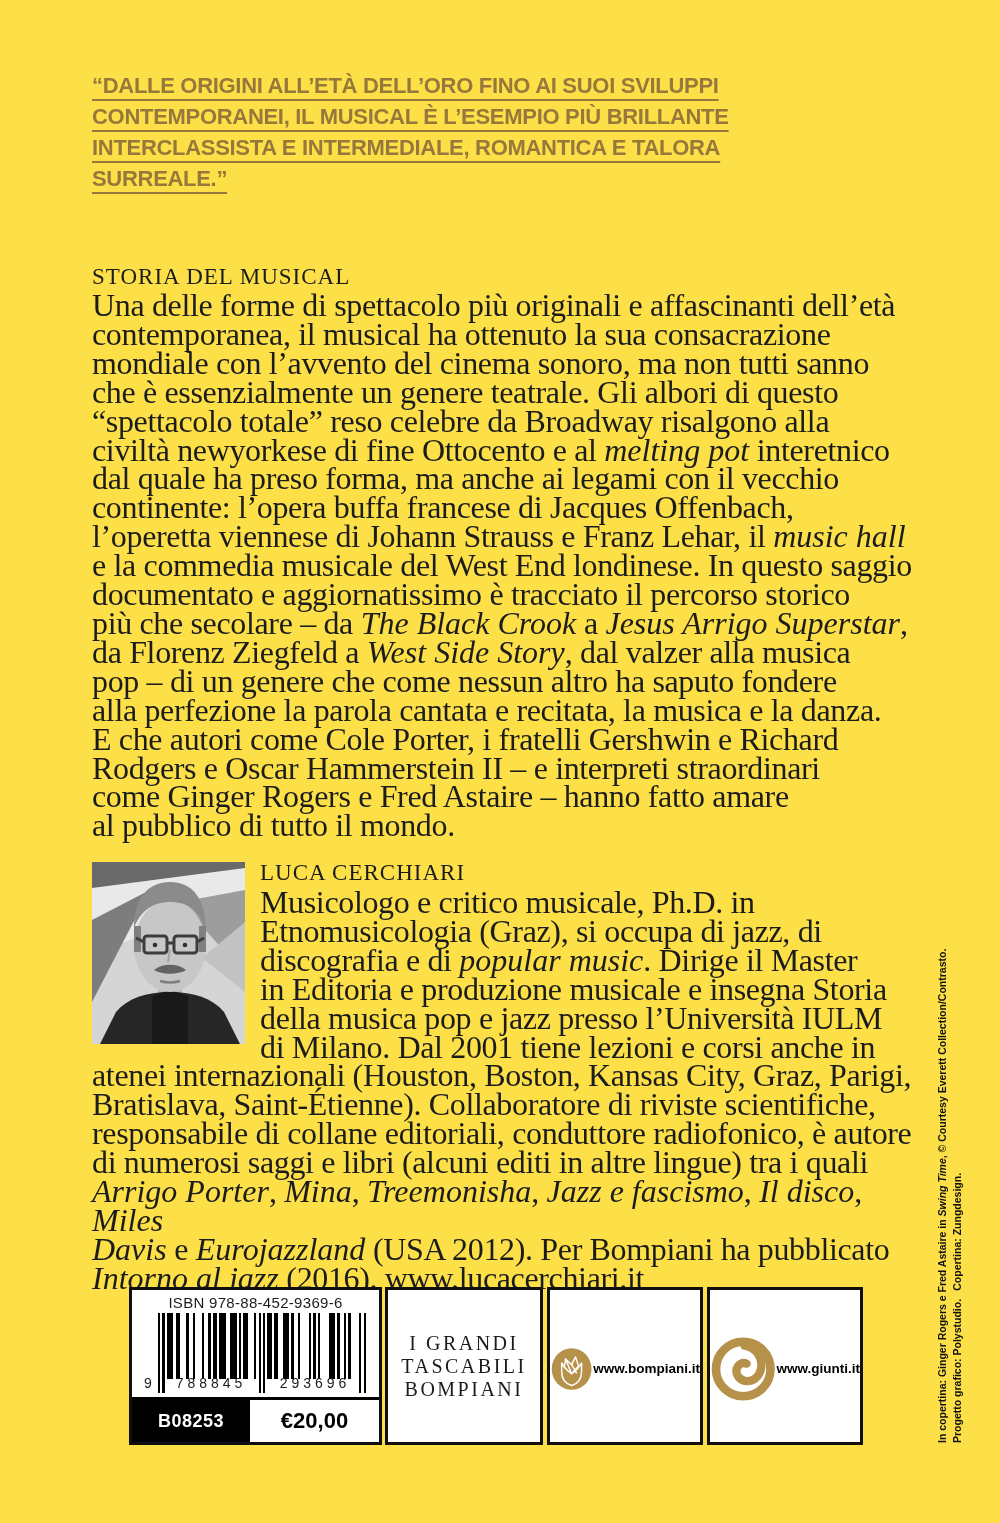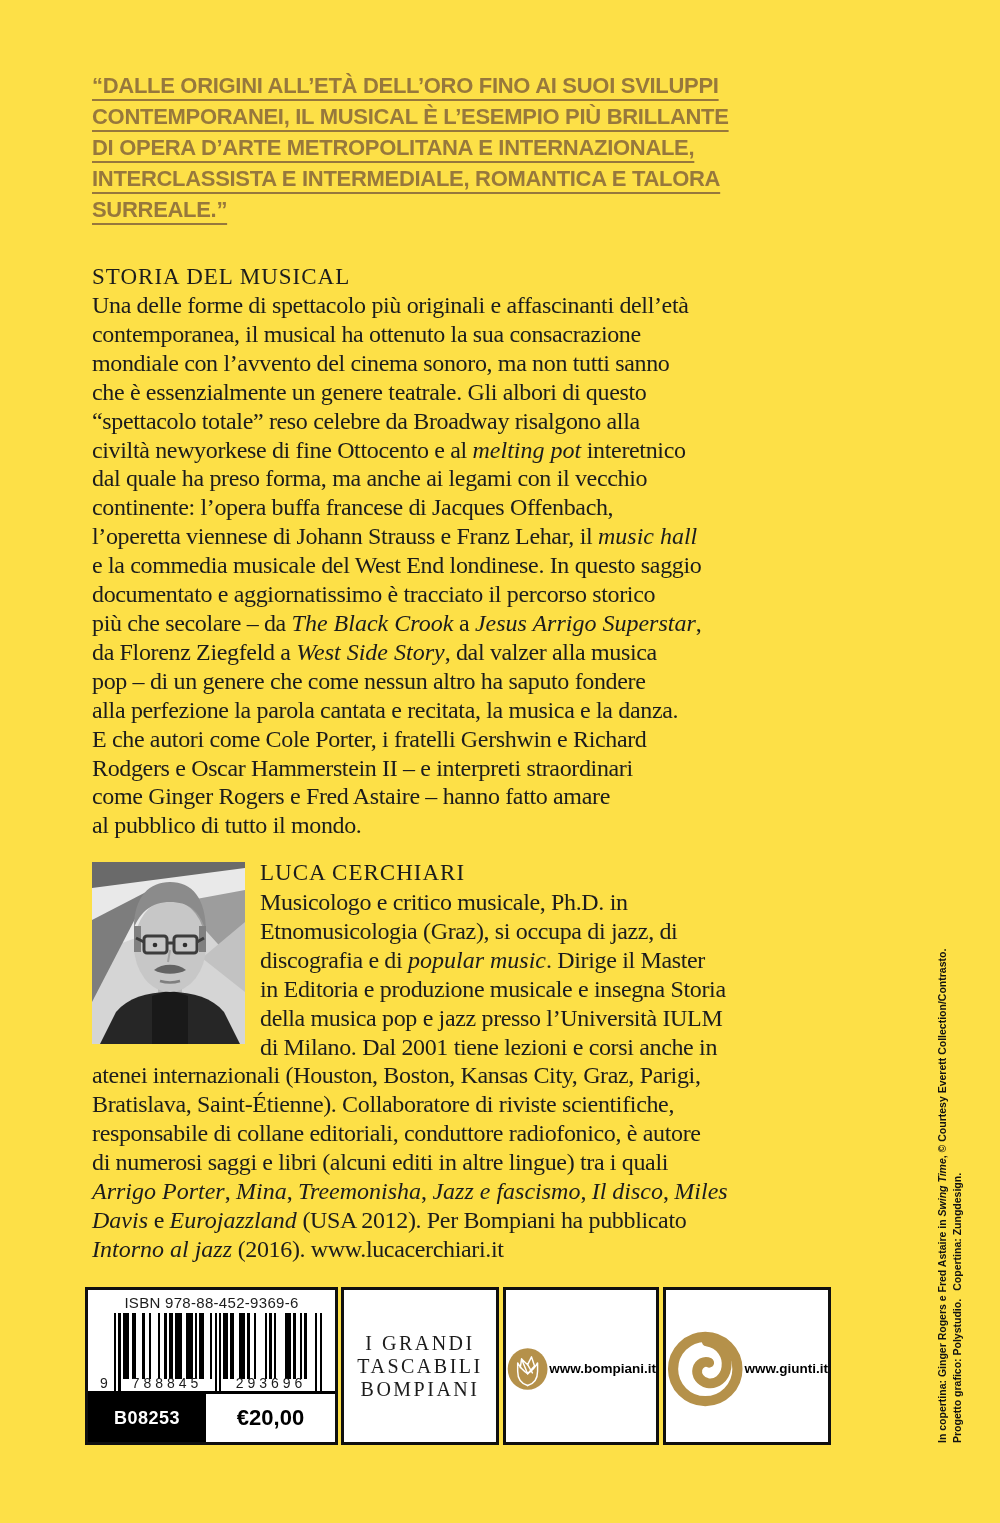--- a/index.html
+++ b/index.html
@@ -10,55 +10,55 @@
 
   
   .quote{position:absolute; left:92px; top:70px; width:760px;
          font-family:"Liberation Sans", sans-serif; font-weight:bold;
          font-size:22px; line-height:31px; letter-spacing:-0.3px; color:var(--quote);}
   .quote div{text-decoration:underline; text-decoration-thickness:2px; text-underline-offset:6px;}
 
   
   .synopsis{position:absolute; left:92px; top:262px; width:832px;}
   .sec-heading{font-size:23px; line-height:29px; letter-spacing:1px; font-weight:400;}
-  .bodytext{font-size:24px; line-height:28.9px; letter-spacing:-0.35px; white-space:pre-wrap;}
+  .bodytext{font-size:32px; line-height:28.9px; letter-spacing:-0.35px; white-space:pre-wrap;}
   .bodytext i{letter-spacing:0;}
 
   
   .author{position:absolute; left:92px; top:858px; width:838px;}
   .portrait{float:left; width:153px; height:182px; margin:4px 15px 6px 0;}
   .author .sec-heading{line-height:30px;}
 
   
   .credits{position:absolute; left:935px; top:1443px; width:505px;
            transform:rotate(-90deg); transform-origin:0 0;
            font-family:"Liberation Sans", sans-serif; font-size:10.5px; font-weight:600;
            line-height:15px; color:#111;}
   .credits div{white-space:nowrap;}
 
   
-  .fbox{position:absolute; top:1287px; height:158px; border:3px solid #101010; background:#fff;}
+  .fbox{position:absolute; top:1287px; height:158px; border:3px solid #101010; background:#fff;margin-left:44px;}
   .box-isbn{left:85px;  width:253px;}
   .box-series{left:341px; width:158px;}
   .box-bompiani{left:503px; width:156px;}
-  .box-giunti{left:663px; width:168px;}
+  .box-giunti{left:663px; width:156px;}
 
   .isbn-label{font-family:"Liberation Sans", sans-serif; font-size:15px; letter-spacing:.3px;
               text-align:center; margin-top:4px;}
   .barcode{position:relative; width:209px; height:86px; margin:2px 0 0 26px;}
   .bars{display:flex; align-items:flex-start; height:84px;}
   .bar{width:2.2px; height:66px; background:#fff;}
   .bar.on{background:#000;}
   .bar.tall{height:80px;}
   .bc-digits span{position:absolute; top:62px; font-family:"Liberation Sans", sans-serif;
                   font-size:14px; background:transparent; text-align:center;}
   .d9{left:-17px; width:14px;}
   .dg1{left:7px;  width:92px; letter-spacing:4px;}
   .dg2{left:111px;width:92px; letter-spacing:4px;}
-  .price-row{position:absolute; bottom:0; left:0; right:0; height:51px; border-top:3px solid #000;
+  .price-row{position:absolute; bottom:0; left:0; right:0; height:45px; border-top:3px solid #000;
              display:flex; font-family:"Liberation Sans", sans-serif; font-weight:bold;}
   .code-cell{background:#000; color:#fff; width:118px; display:flex; align-items:center;
              justify-content:center; font-size:18px; letter-spacing:.5px;}
   .price-cell{flex:1; display:flex; align-items:center; justify-content:center;
               font-size:22px; color:#000;border-radius:11px;}
 
   .box-series{display:flex; flex-direction:column; align-items:center; justify-content:center;}
   .series-line{font-size:20px; line-height:23px; letter-spacing:2.5px; text-align:left;}
 
   .logo-box{display:flex; flex-direction:row; align-items:center; justify-content:space-between;
@@ -66,21 +66,20 @@
   .logo-url{font-family:"Liberation Sans", sans-serif; font-weight:bold; font-size:13.5px; color:#000;}
 </style>
 </head>
 <body>
 
 <div class="page">
 
   <div class="quote">
     <div>“DALLE ORIGINI ALL’ETÀ DELL’ORO FINO AI SUOI SVILUPPI</div>
     <div>CONTEMPORANEI, IL MUSICAL È L’ESEMPIO PIÙ BRILLANTE</div>
-    <div>DI OPERA D’ARTE METROPOLITANA E INTERNAZIONALE,</div>
     <div>INTERCLASSISTA E INTERMEDIALE, ROMANTICA E TALORA SURREALE.”</div>
   </div>
 
   <div class="synopsis">
     <div class="sec-heading">STORIA DEL MUSICAL</div>
     <div class="bodytext"><span>Una delle forme di spettacolo più originali e affascinanti dell’età
 contemporanea, il musical ha ottenuto la sua consacrazione
 mondiale con l’avvento del cinema sonoro, ma non tutti sanno
 che è essenzialmente un genere teatrale. Gli albori di questo
 “spettacolo totale” reso celebre da Broadway risalgono alla

